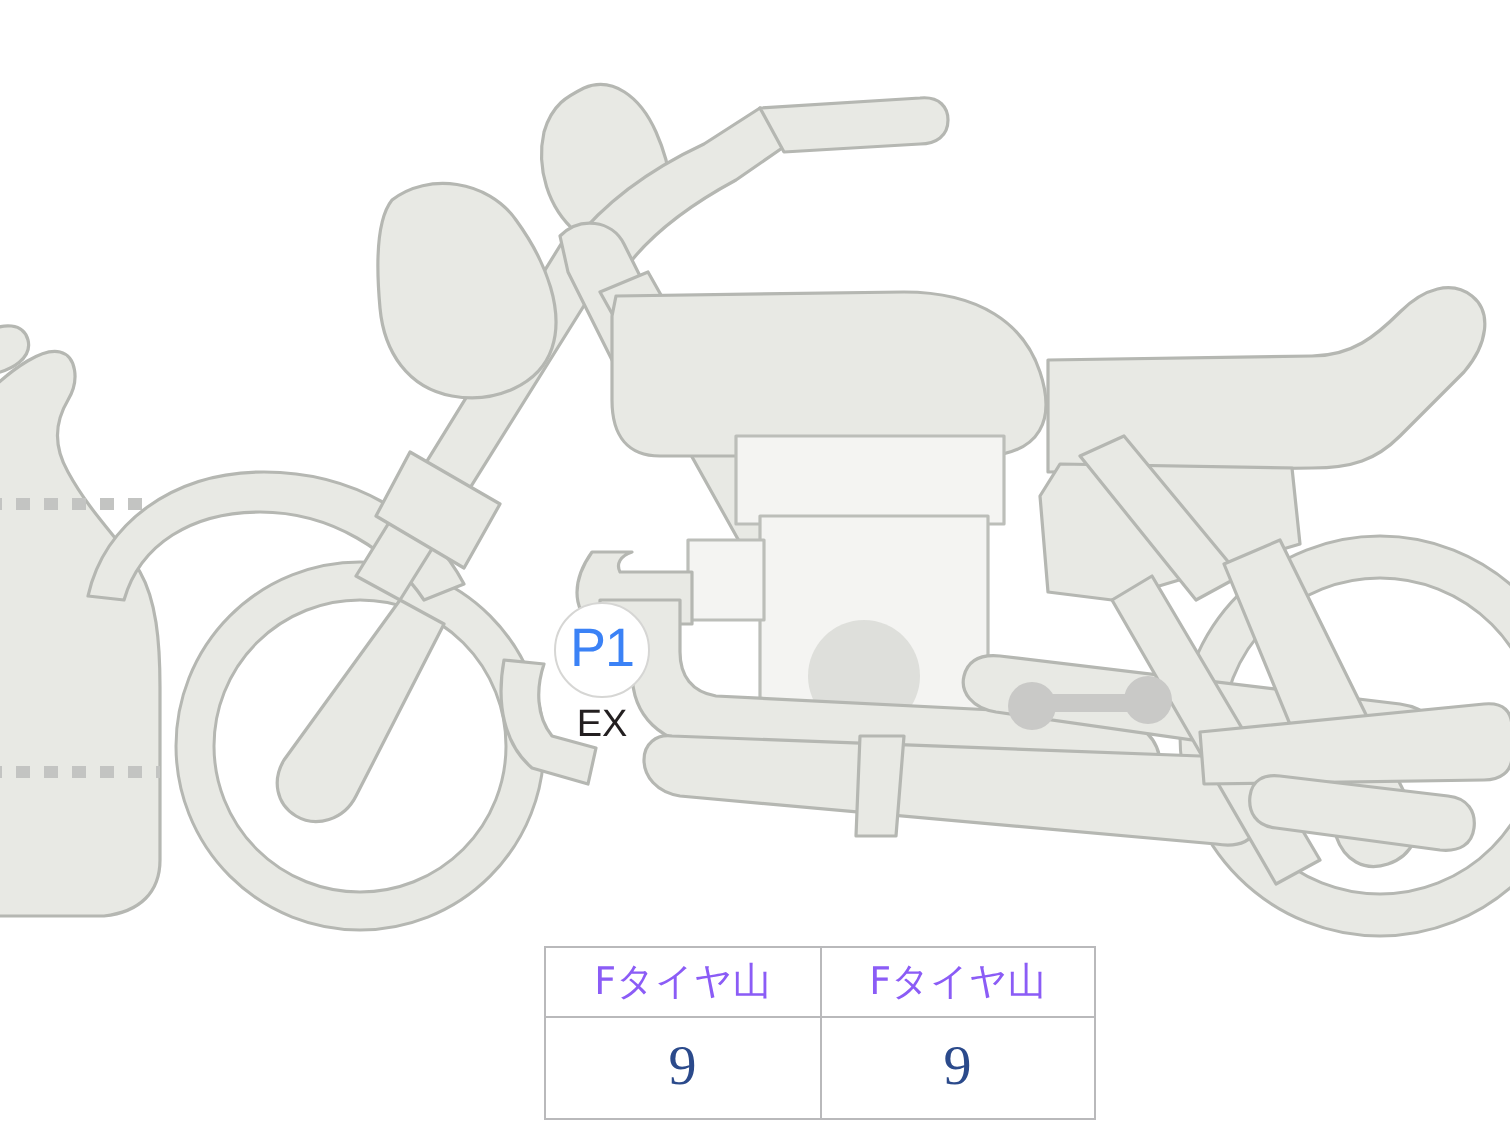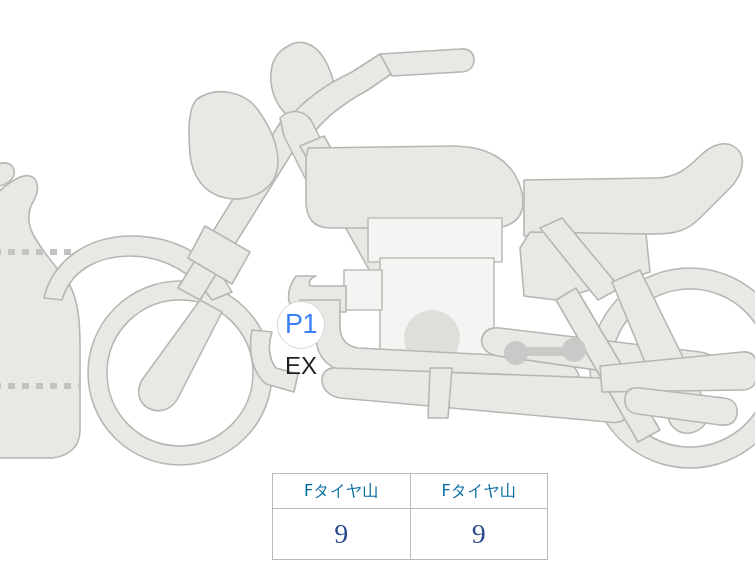--- a/index.html
+++ b/index.html
@@ -88,21 +88,21 @@
     font-size: 27px;
     font-family: "Liberation Sans", "DejaVu Sans", sans-serif;
     letter-spacing: -0.5px;
   }
   #callout-ex {
     position: absolute;
     left: 277px;
     top: 352px;
     width: 48px;
     text-align: center;
-    font-size: 24px;
+    font-size: 19px;
     color: #231f20;
     font-family: "Liberation Sans", "DejaVu Sans", sans-serif;
   }
 
   
   #tire-table {
     position: absolute;
     left: 272px;
     top: 473px;
     width: 276px;
@@ -111,23 +111,23 @@
   }
   #tire-table th,
   #tire-table td {
     border: 1.5px solid #b9b9bb;
     text-align: center;
     background: #ffffff;
     padding: 0;
   }
   #tire-table th {
     height: 34px;
-    font-size: 16px;
+    font-size: 19px;
     font-weight: normal;
-    color: #0369a1;
+    color: #8b5cf6;
     font-family: "DejaVu Sans", "Liberation Sans", sans-serif;
   }
   #tire-table td {
     height: 50px;
     font-size: 28px;
     color: #2b4a8b;
     font-family: "Liberation Serif", "DejaVu Serif", serif;
   }
 </style>
 </head>

